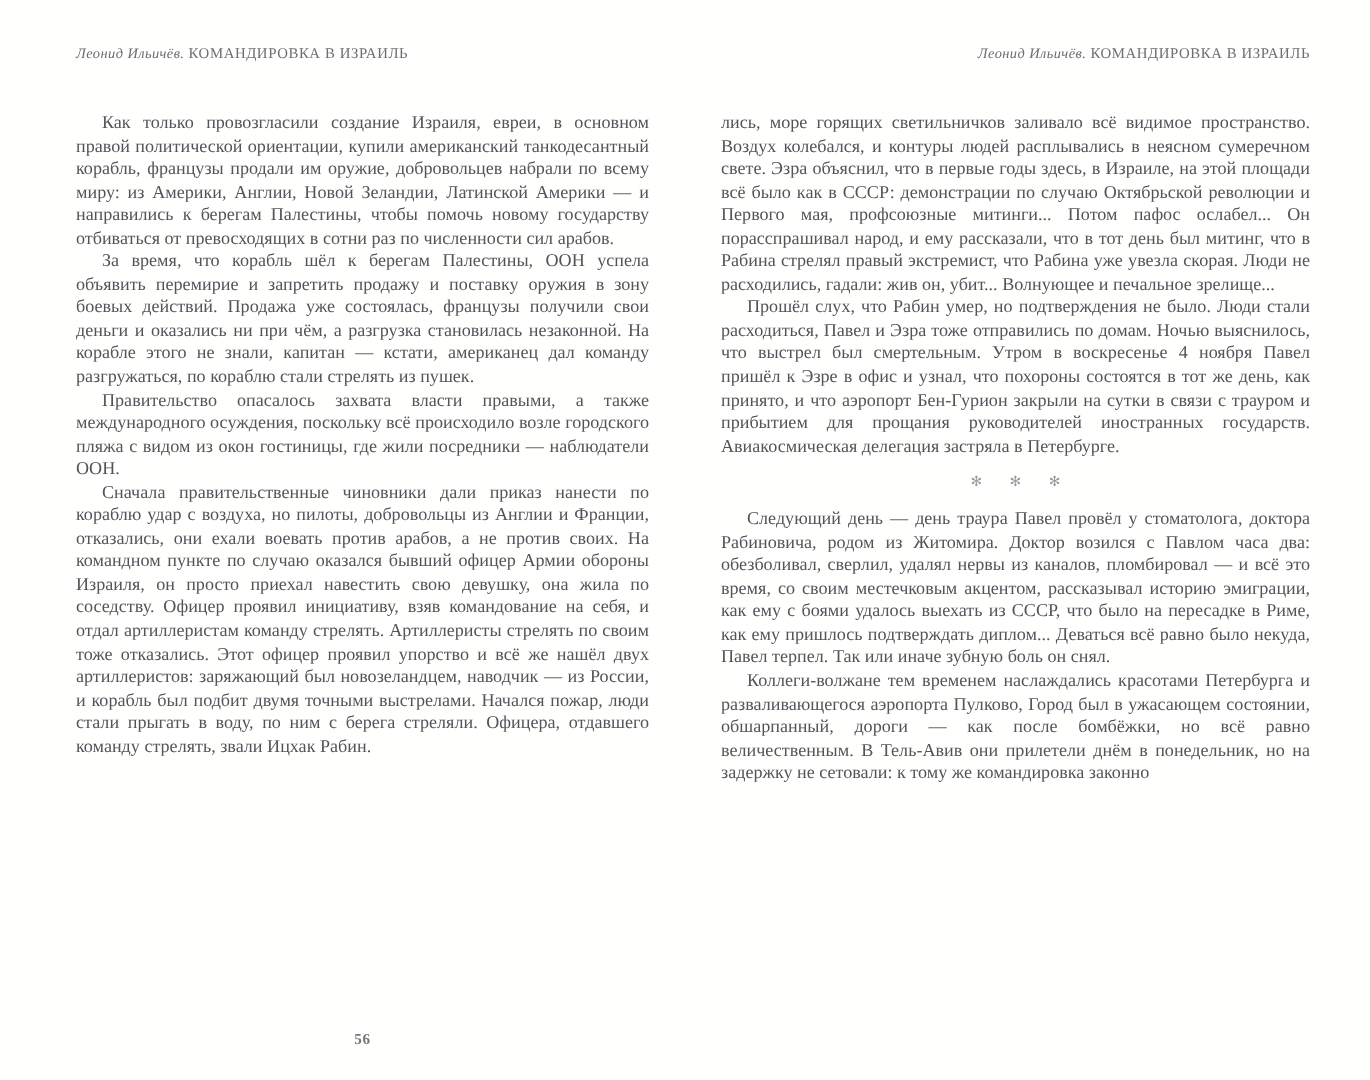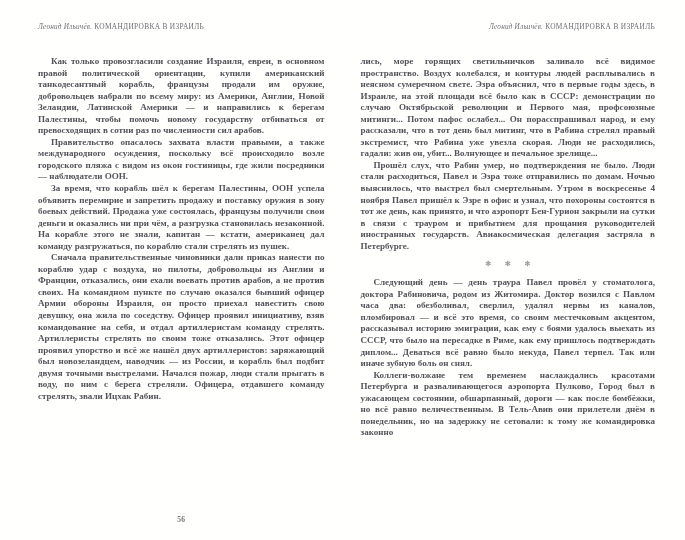--- a/index.html
+++ b/index.html
@@ -55,21 +55,20 @@
     letter-spacing: 0.3px;
   }
 
   
   .body-text {
     font-size: 9.05px;
     line-height: 11.55px;
     text-align: justify;
     text-justify: inter-word;
     color: #53535a;
-    font-weight: bold;
     -webkit-font-smoothing: antialiased;
   }
   .body-text p {
     margin: 0;
     text-indent: 13px;
     hyphens: manual;
   }
   .body-text p.cont {
     text-indent: 0;
   }
@@ -114,22 +113,22 @@
 <div class="spread">
 
   <div class="page page-left">
     <div class="running-head">
       <span class="author">Леонид Ильичёв.</span>
       <span class="title">КОМАНДИРОВКА В ИЗРАИЛЬ</span>
     </div>
 
     <div class="body-text">
       <p>Как только провозгласили создание Израиля, евреи, в основном правой политической ориентации, купили американский танкодесантный корабль, французы продали им оружие, добровольцев набрали по всему миру: из Америки, Англии, Новой Зеландии, Латинской Америки — и направились к берегам Палестины, чтобы помочь новому государству отбиваться от превосходящих в сотни раз по численности сил арабов.</p>
+      <p>За время, что корабль шёл к берегам Палестины, ООН успела объявить перемирие и запретить продажу и поставку оружия в зону боевых действий. Продажа уже состоялась, французы получили свои деньги и оказались ни при чём, а разгрузка становилась незаконной. На корабле этого не знали, капитан — кстати, американец дал команду разгружаться, по кораблю стали стрелять из пушек.</p>
       <p>Правительство опасалось захвата власти правыми, а также международного осуждения, поскольку всё происходило возле городского пляжа с видом из окон гостиницы, где жили посредники — наблюдатели ООН.</p>
-      <p>За время, что корабль шёл к берегам Палестины, ООН успела объявить перемирие и запретить продажу и поставку оружия в зону боевых действий. Продажа уже состоялась, французы получили свои деньги и оказались ни при чём, а разгрузка становилась незаконной. На корабле этого не знали, капитан — кстати, американец дал команду разгружаться, по кораблю стали стрелять из пушек.</p>
       <p>Сначала правительственные чиновники дали приказ нанести по кораблю удар с воздуха, но пилоты, добровольцы из Англии и Франции, отказались, они ехали воевать против арабов, а не против своих. На командном пункте по случаю оказался бывший офицер Армии обороны Израиля, он просто приехал навестить свою девушку, она жила по соседству. Офицер проявил инициативу, взяв командование на себя, и отдал артиллеристам команду стрелять. Артиллеристы стрелять по своим тоже отказались. Этот офицер проявил упорство и всё же нашёл двух артиллеристов: заряжающий был новозеландцем, наводчик — из России, и корабль был подбит двумя точными выстрелами. Начался пожар, люди стали прыгать в воду, по ним с берега стреляли. Офицера, отдавшего команду стрелять, звали Ицхак Рабин.</p>
     </div>
 
     <div class="folio folio-left">56</div>
   </div>
 
   <div class="page page-right">
     <div class="running-head">
       <span class="author">Леонид Ильичёв.</span>
       <span class="title">КОМАНДИРОВКА В ИЗРАИЛЬ</span>

